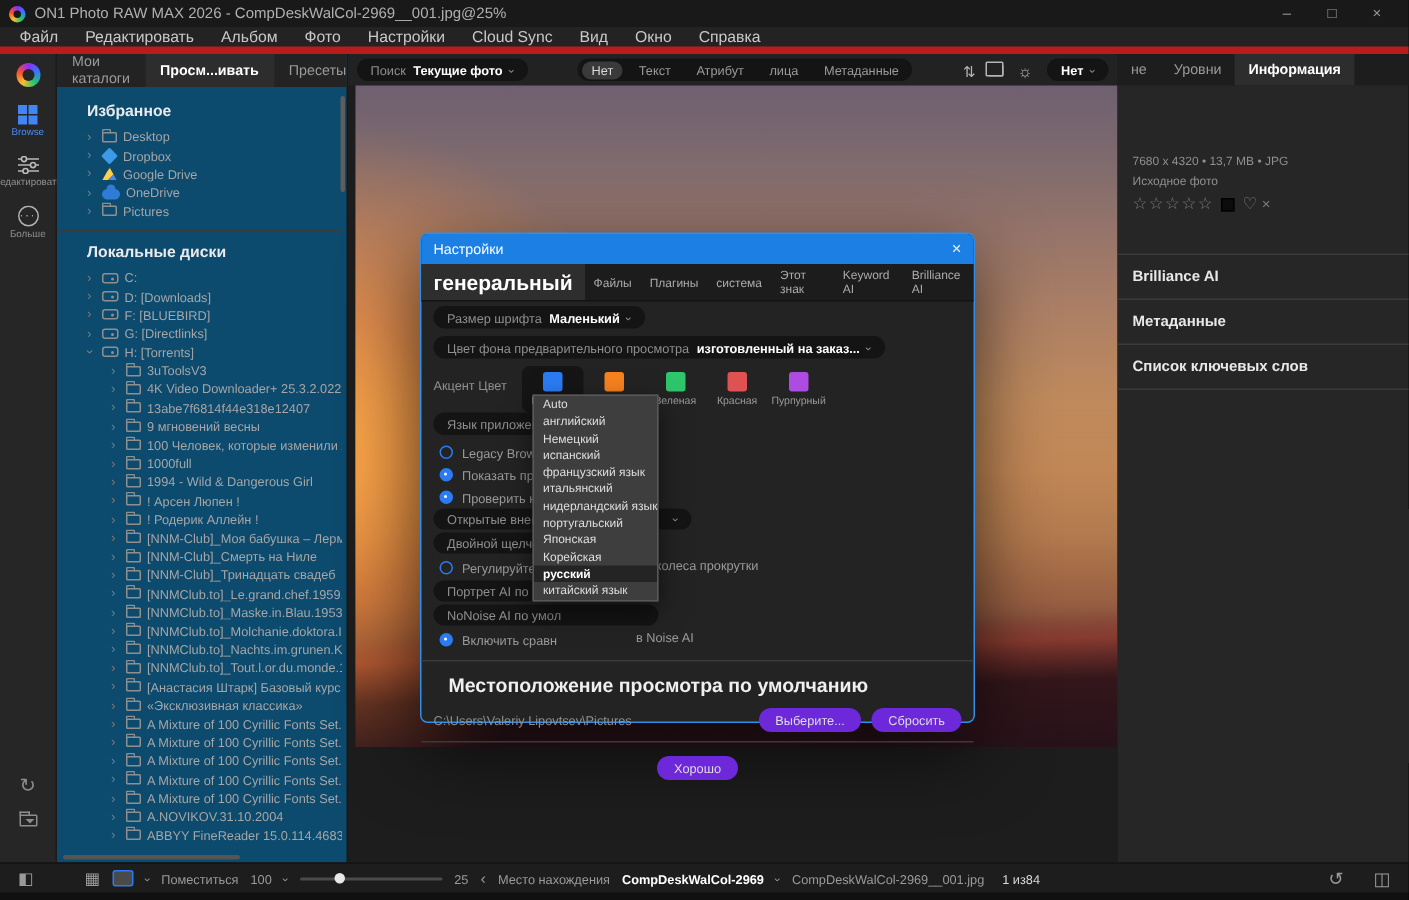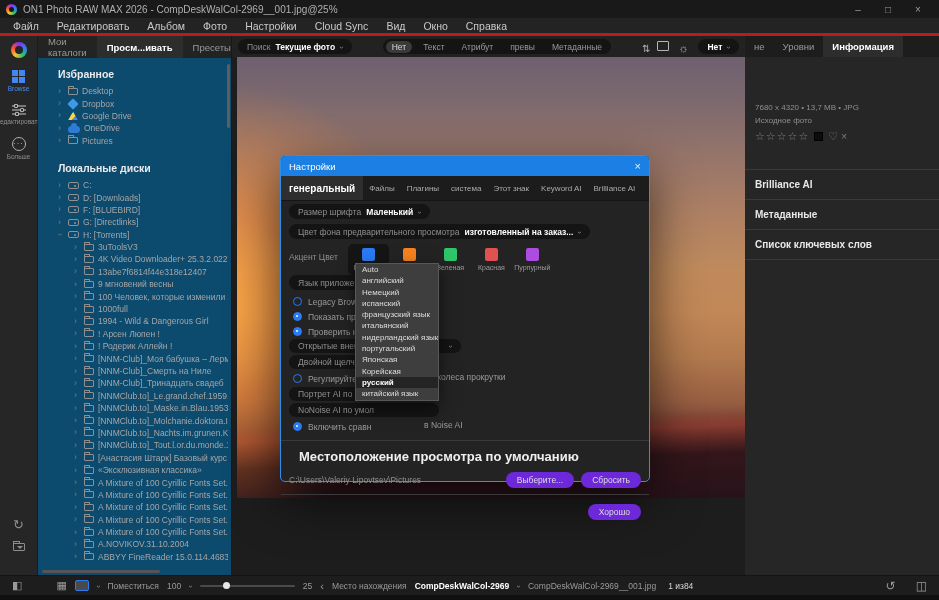--- a/index.html
+++ b/index.html
@@ -13,21 +13,21 @@
   .app-logo { width:11px; height:11px; border-radius:50%; position:relative; flex:0 0 auto;
     background:conic-gradient(#8a2ff7,#2f7cf7,#27c46d,#f7c02f,#f7502f,#8a2ff7); }
   .app-logo::after { content:""; position:absolute; left:3px; top:3px; width:5px; height:5px;
     border-radius:50%; background:#191919; }
   .wctrl { margin-left:auto; display:flex; }
   .wctrl span { width:30px; text-align:center; font-size:10px; color:#9a9a9a; cursor:default; }
 
   
   .menubar { position:absolute; left:0; top:18px; width:939px; height:18px; background:#232323;
     display:flex; align-items:center; padding-left:4px; font-size:10.5px; color:#c9c9c9;
-    border-bottom:3px solid #b91c1c; }
+    border-bottom:5px solid #b91c1c; }
   .mi { padding:0 9px; }
 
   
   .rail { position:absolute; left:0; top:36px; width:38px; height:539px; background:#262626;
     border-right:1px solid #1b1b1b; display:flex; flex-direction:column; align-items:center; padding-top:6px; }
   .rail .app-logo.big { width:16px; height:16px; }
   .rail .app-logo.big::after { left:4px; top:4px; width:8px; height:8px; background:#262626; }
   .mod { margin-top:12px; display:flex; flex-direction:column; align-items:center; gap:2px; width:38px; overflow:hidden; }
   .mod-label { font-size:6.5px; color:#8f8f8f; white-space:nowrap; }
   .mod.active .mod-label { color:#4c8df5; }
@@ -121,21 +121,21 @@
   
   .dialog { position:absolute; left:280px; top:155px; width:370px; height:327px; background:#232323;
     border:1px solid #2f8fe8; border-radius:5px; box-shadow:0 18px 50px rgba(0,0,0,.65); z-index:50;
     font-size:8.5px; }
   .dlg-header { height:20px; background:#1b7fe3; border-radius:4px 4px 0 0; display:flex;
     align-items:center; padding:0 8px; color:#fff; font-size:9.5px; }
   .dlg-close { margin-left:auto; font-size:11px; color:#eaf3ff; }
   .dlg-close::before { content:"\00D7"; }
   .dlg-tabs { height:25px; background:#1c1c1c; display:flex; border-bottom:1px solid #151515; }
   .dtab { padding:0 6px; display:flex; align-items:center; color:#ababab; font-size:8px; }
-  .dtab.active { background:#2e2e2e; color:#fff; font-weight:bold; font-size:10px; padding:0 8px; }
+  .dtab.active { background:#2e2e2e; color:#fff; font-weight:bold; font-size:14px; padding:0 8px; }
   .dlg-body { position:relative; padding:3px 8px 0; height:282px; }
   .drow { margin-bottom:5px; }
   .accent-row { display:flex; gap:10px; margin:2px 0 0; height:31px; }
   .acc-label { color:#8f8f8f; margin-top:8px; }
   .swatch-strip { display:flex; }
   .swatch-wrap { width:41px; display:flex; flex-direction:column; align-items:center; gap:3px; padding-top:4px; }
   .swatch-wrap.selected { background:#151515; border-radius:5px; }
   .sw { width:13px; height:13px; border-radius:2px; }
   .sw-label { font-size:7px; color:#9a9a9a; }
   .swatch-wrap.selected .sw-label { color:#fff; font-weight:bold; }
@@ -148,21 +148,21 @@
   .drow2 .pill.wcaret { width:172px; } .drow2 .pill.wcaret .caret-ico { margin-left:auto; }
   .drow2 .pill.w150 { width:150px; }
   .drow2.chkrow { margin-top:2px; height:14px; }
   .suffix { position:absolute; left:131px; top:0; color:#9a9a9a; white-space:nowrap; }
   .dlg-sep { border-top:1px solid #3a3a3a; margin:6px -8px 0; }
   .loc-header { font-size:13px; font-weight:bold; color:#efefef; margin:8px 0 8px 10px; }
   .loc-row { display:flex; align-items:center; gap:7px; }
   .loc-path { color:#8f8f8f; flex:1; }
   .btn { background:#6d28d9; border-radius:9px; height:16px; padding:0 11px; display:inline-flex;
     align-items:center; color:#dedede; }
-  .dlg-footer { display:flex; justify-content:flex-end; margin-top:9px; }
+  .dlg-footer { display:flex; justify-content:center; margin-top:9px; }
   .lang-dropdown { position:absolute; left:74px; top:62px; width:84px; background:#3e3e3e;
     border:1px solid #585858; box-shadow:0 6px 16px rgba(0,0,0,.55); z-index:20; }
   .opt { height:11.3px; line-height:11.3px; padding:0 6px; color:#dedede; font-size:8px; white-space:nowrap; }
   .opt.selected { background:#242424; color:#fff; font-weight:bold; }
 
   
   .statusbar { position:absolute; left:0; top:575px; width:939px; height:20px; background:#1d1d1d;
     border-top:1px solid #141414; display:flex; align-items:center; gap:8px; padding:0 12px;
     font-size:8.5px; color:#9a9a9a; }
   .sb-ico { color:#9a9a9a; }
@@ -432,21 +432,21 @@
     <div class="ctoolbar">
       <div class="pill">
         <span class="pl">Поиск</span>
         <span class="pv">Текущие фото</span>
         <span class="caret-ico"></span>
       </div>
       <div class="pill filters" id="filters">
           <span class="fitem sel">Нет</span>
           <span class="fitem">Текст</span>
           <span class="fitem">Атрибут</span>
-          <span class="fitem">превы</span>
+          <span class="fitem">лица</span>
           <span class="fitem">Метаданные</span>
         </div>
       <div class="ticons">
         <span class="ti sort"></span>
         <span class="ti compare"></span>
         <span class="ti bulb"></span>
       </div>
       <div class="pill sort-pill">
         <span class="pv">Нет</span>
         <span class="caret-ico"></span>

